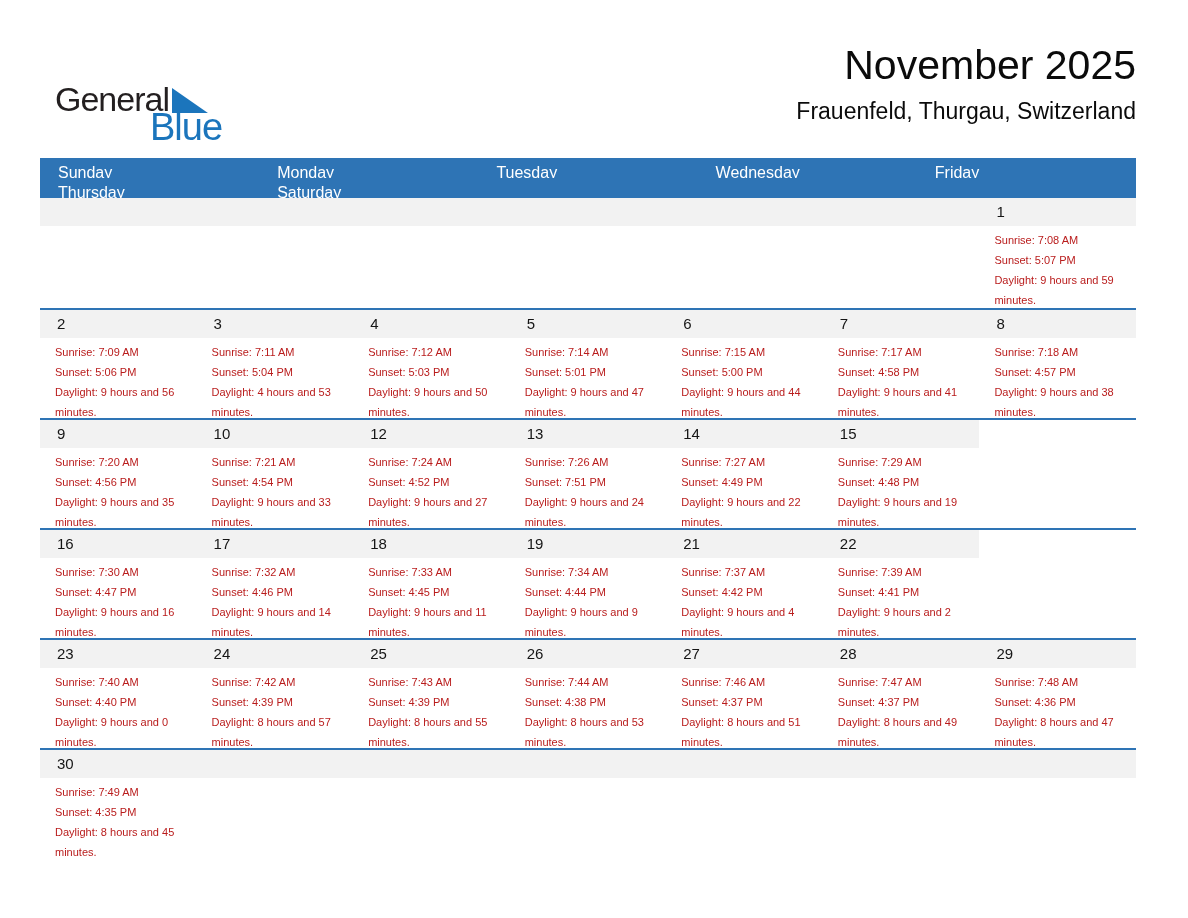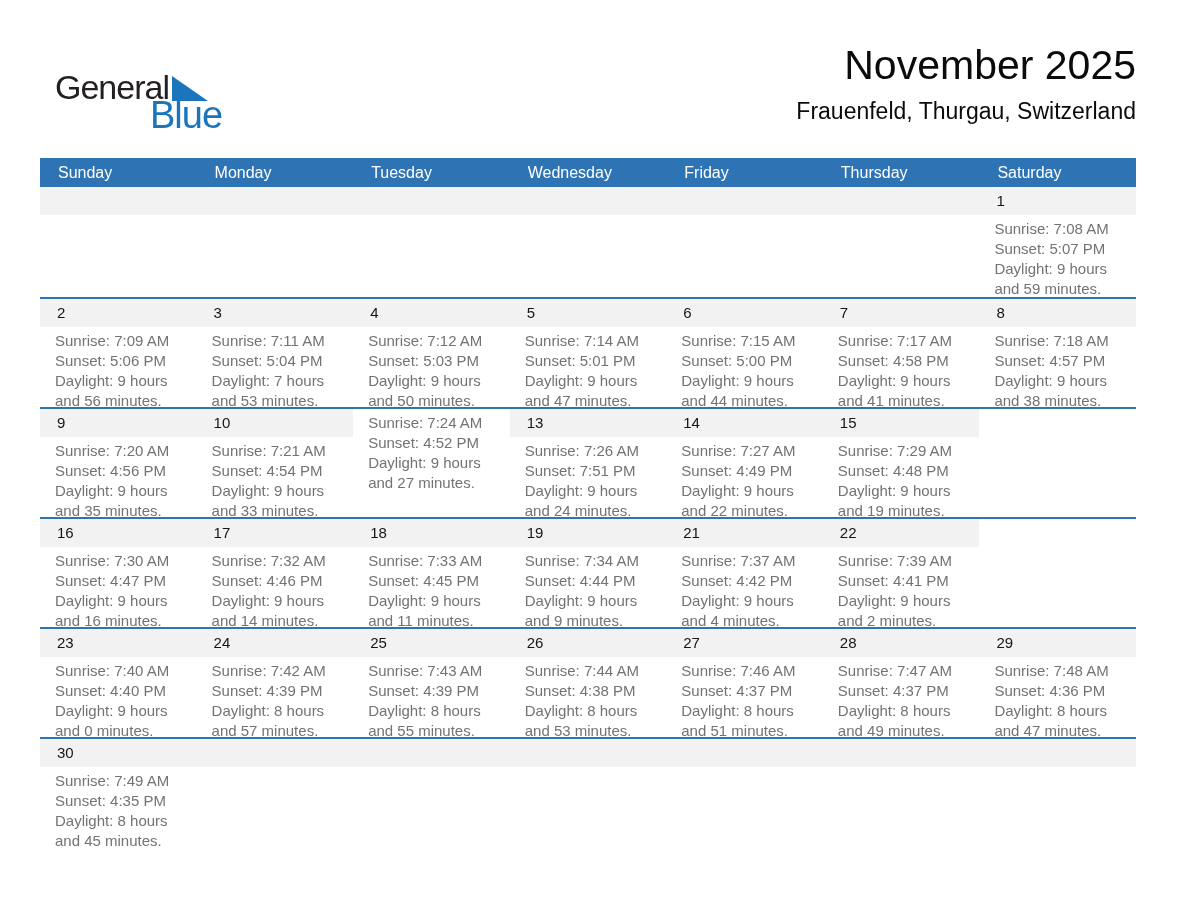--- a/index.html
+++ b/index.html
@@ -8,43 +8,43 @@
     --strip-bg:#F2F2F2;
     --divider:#2E74B5;
     --logo-blue:#1B75BC;
     --ink:#111111;
   }
   *{box-sizing:border-box;margin:0;padding:0;}
   html,body{width:1188px;height:918px;background:#FFFFFF;overflow:hidden;}
   body{font-family:"Liberation Sans","DejaVu Sans",sans-serif;color:var(--ink);position:relative;}
 
   
-  .logo{position:absolute;left:55px;top:72px;}
+  .logo{position:absolute;left:55px;top:84px;}
   .logo-line1{display:flex;align-items:flex-end;gap:3px;}
   .logo-general{font-size:34px;letter-spacing:-1px;color:#231F20;line-height:30px;}
   .logo-triangle{width:36px;height:25px;background:var(--logo-blue);
     clip-path:polygon(0 0,100% 100%,0 100%);margin-bottom:1px;}
   .logo-blue{font-size:38px;letter-spacing:-1px;color:var(--logo-blue);line-height:26px;margin-left:95px;}
 
   
   .title-block{position:absolute;top:41px;right:52px;text-align:right;margin-left:32px;}
   .cal-title{font-size:41px;line-height:48px;color:#0b0b0b;font-weight:400;}
   .cal-subtitle{font-size:23px;line-height:28px;margin-top:8px;color:#0b0b0b;}
 
   
   .calendar{position:absolute;left:40px;top:158px;width:1096px;}
-  .cal-header{display:grid;grid-template-columns:repeat(7,1fr);height:29px;background:var(--hdr-bg);}
+  .cal-header{display:grid;grid-template-columns:repeat(5,1fr);height:40px;background:var(--hdr-bg);}
   .cal-header .wd{color:var(--hdr-text);font-size:16px;line-height:30px;padding-left:18px;
     white-space:nowrap;overflow:hidden;}
 
   .week-row{display:grid;grid-template-columns:repeat(7,1fr);height:110px;border-top:2px solid var(--divider);}
   .weeks .week-row:first-child{border-top:none;}
   .day-cell{overflow:hidden;}
   .date-strip{height:28px;background:var(--strip-bg);font-size:15px;line-height:28px;padding-left:17px;color:#151515;}
-  .cell-body{padding:4px 8px 16px 15px;font-size:15px;line-height:20px;color:#737373;}
+  .cell-body{padding:4px 8px 16px 15px;font-size:11px;line-height:20px;color:#b91c1c;}
   .cell-body .detail{word-wrap:break-word;}
 </style>
 </head>
 <body>
 
 <div class="logo">
   <div class="logo-line1">
     <span class="logo-general">General</span>
     <span class="logo-triangle"></span>
   </div>
@@ -108,21 +108,21 @@
             <div class="detail">Sunrise: 7:09 AM</div>
             <div class="detail">Sunset: 5:06 PM</div>
             <div class="detail">Daylight: 9 hours and 56 minutes.</div>
           </div>
         </div>
         <div class="day-cell">
           <div class="date-strip">3</div>
           <div class="cell-body">
             <div class="detail">Sunrise: 7:11 AM</div>
             <div class="detail">Sunset: 5:04 PM</div>
-            <div class="detail">Daylight: 7 hours and 53 minutes.</div>
+            <div class="detail">Daylight: 4 hours and 53 minutes.</div>
           </div>
         </div>
         <div class="day-cell">
           <div class="date-strip">4</div>
           <div class="cell-body">
             <div class="detail">Sunrise: 7:12 AM</div>
             <div class="detail">Sunset: 5:03 PM</div>
             <div class="detail">Daylight: 9 hours and 50 minutes.</div>
           </div>
         </div>
@@ -170,20 +170,21 @@
         </div>
         <div class="day-cell">
           <div class="date-strip">10</div>
           <div class="cell-body">
             <div class="detail">Sunrise: 7:21 AM</div>
             <div class="detail">Sunset: 4:54 PM</div>
             <div class="detail">Daylight: 9 hours and 33 minutes.</div>
           </div>
         </div>
         <div class="day-cell">
+          <div class="date-strip">12</div>
           <div class="cell-body">
             <div class="detail">Sunrise: 7:24 AM</div>
             <div class="detail">Sunset: 4:52 PM</div>
             <div class="detail">Daylight: 9 hours and 27 minutes.</div>
           </div>
         </div>
         <div class="day-cell">
           <div class="date-strip">13</div>
           <div class="cell-body">
             <div class="detail">Sunrise: 7:26 AM</div>

